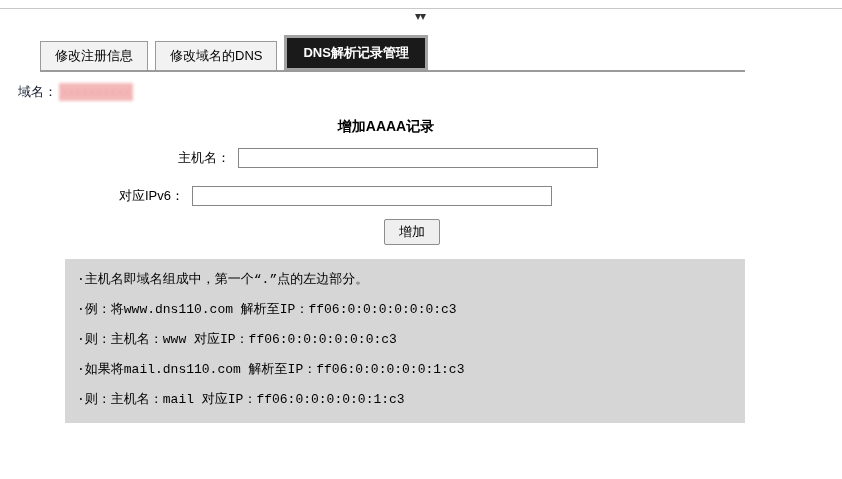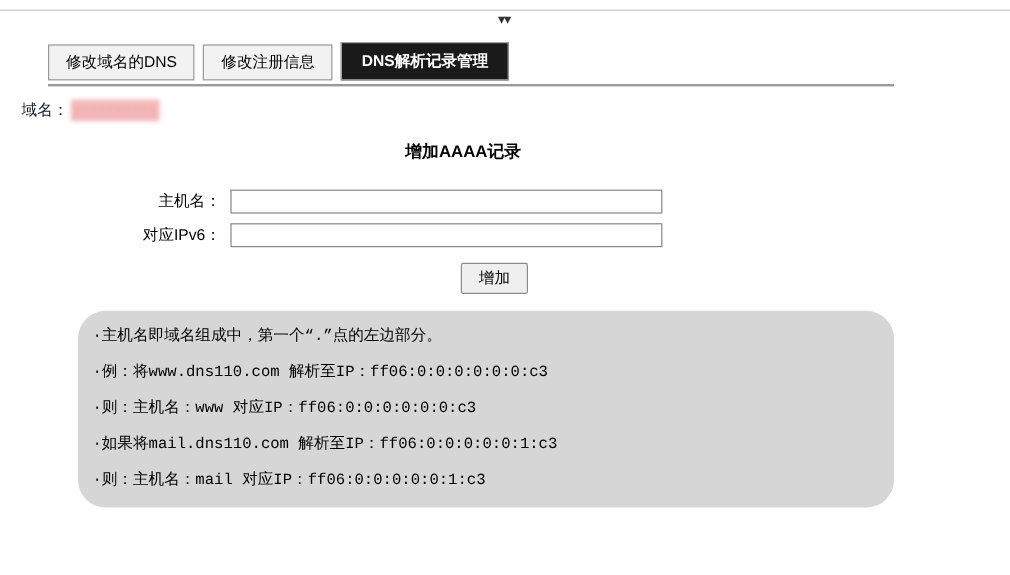--- a/index.html
+++ b/index.html
@@ -51,21 +51,21 @@
     font-family: "Liberation Sans", sans-serif;
     padding: 6px 14px 6px 14px;
     margin-right: 7px;
     line-height: 16px;
     white-space: nowrap;
     cursor: pointer;
   }
   .tab.active {
     background: #1a1a1a;
     color: #ffffff;
-    border: 1px solid #a3a3a3;
+    border: 3px solid #a3a3a3;
     font-weight: bold;
     padding: 7px 16px 7px 16px;
   }
   .tabs-underline {
     position: absolute;
     top: 70px;
     left: 40px;
     width: 705px;
     height: 2px;
     background: #9a9a9a;
@@ -103,21 +103,21 @@
     padding-left: 11px;
   }
   .field-row {
     position: absolute;
     left: 0;
     width: 750px;
     height: 24px;
     display: flex;
     align-items: center;
   }
-  #row-host { top: 156px; }
+  #row-host { top: 146px; margin-left: 46px; }
   #row-ip   { top: 184px; }
   .field-label {
     width: 192px;
     text-align: right;
     padding-right: 8px;
     font-size: 13px;
     box-sizing: border-box;
   }
   .field-input {
     width: 360px;
@@ -148,40 +148,39 @@
     border-radius: 2px;
   }
   .notes {
     position: absolute;
     top: 259px;
     left: 65px;
     width: 680px;
     background: #d6d6d6;
     padding: 6px 12px 8px 0;
     box-sizing: border-box;
-    border-radius: 23px;
   }
   .note-line {
     font-family: "Liberation Mono", monospace;
     font-size: 13px;
     line-height: 30px;
     padding-left: 12px;
     white-space: nowrap;
     color: #000;
   }
 </style>
 </head>
 <body>
 
 <div class="top-rule"></div>
 <div class="top-marker">▾▾</div>
 
 <div class="tabs">
+  <div class="tab">修改注册信息</div>
   <div class="tab">修改域名的DNS</div>
-  <div class="tab">修改注册信息</div>
   <div class="tab active">DNS解析记录管理</div>
 </div>
 <div class="tabs-underline"></div>
 
 <div class="domain-row">
   <span class="domain-label">域名：</span><span class="domain-value">xxxxxxxxxx</span>
 </div>
 
 <div class="form-title">增加AAAA记录</div>
 

